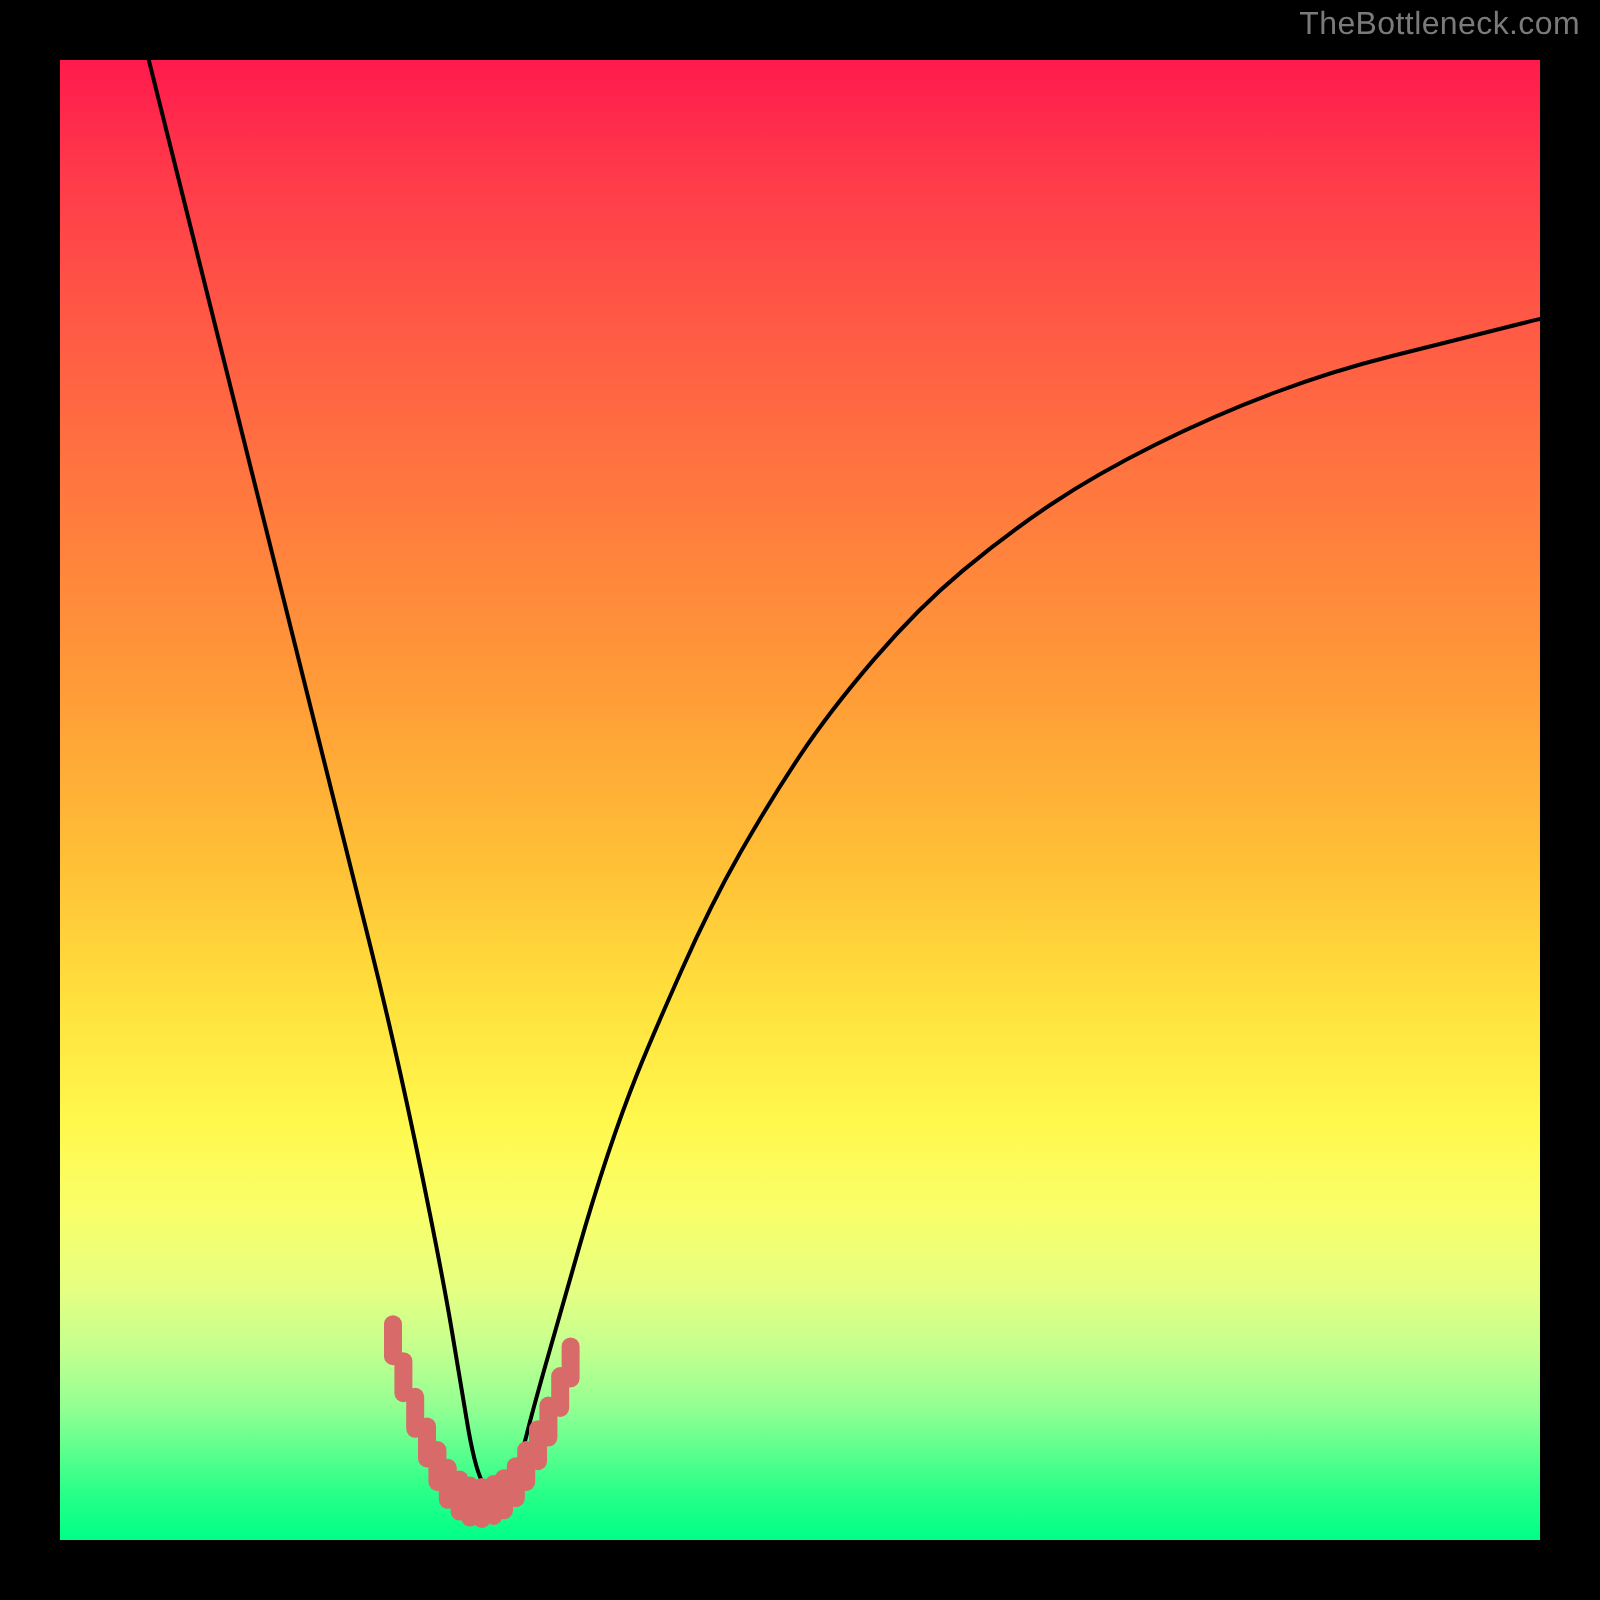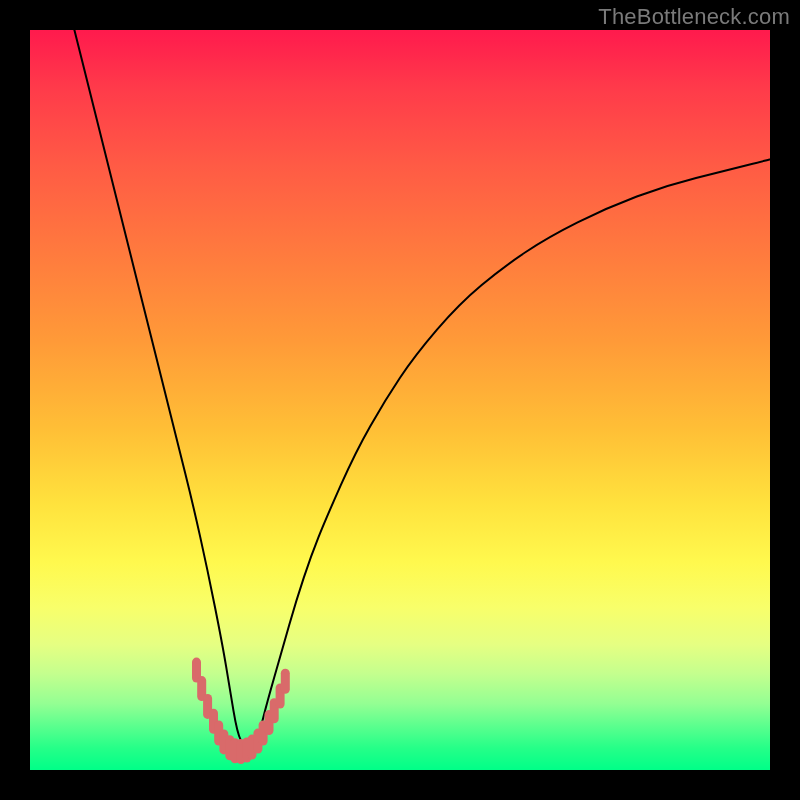--- a/index.html
+++ b/index.html
@@ -49,21 +49,21 @@
     left: 0; top: 0;
     width: 740px;
     height: 740px;
     overflow: visible;
   }
   .watermark {
     position: absolute;
     top: 4px;
     right: 10px;
     color: #7a7a7a;
-    font-size: 22px;
+    font-size: 16px;
     font-weight: 500;
     letter-spacing: 0.2px;
     user-select: none;
   }
 </style>
 </head>
 <body>
 
 <div class="frame">
 

